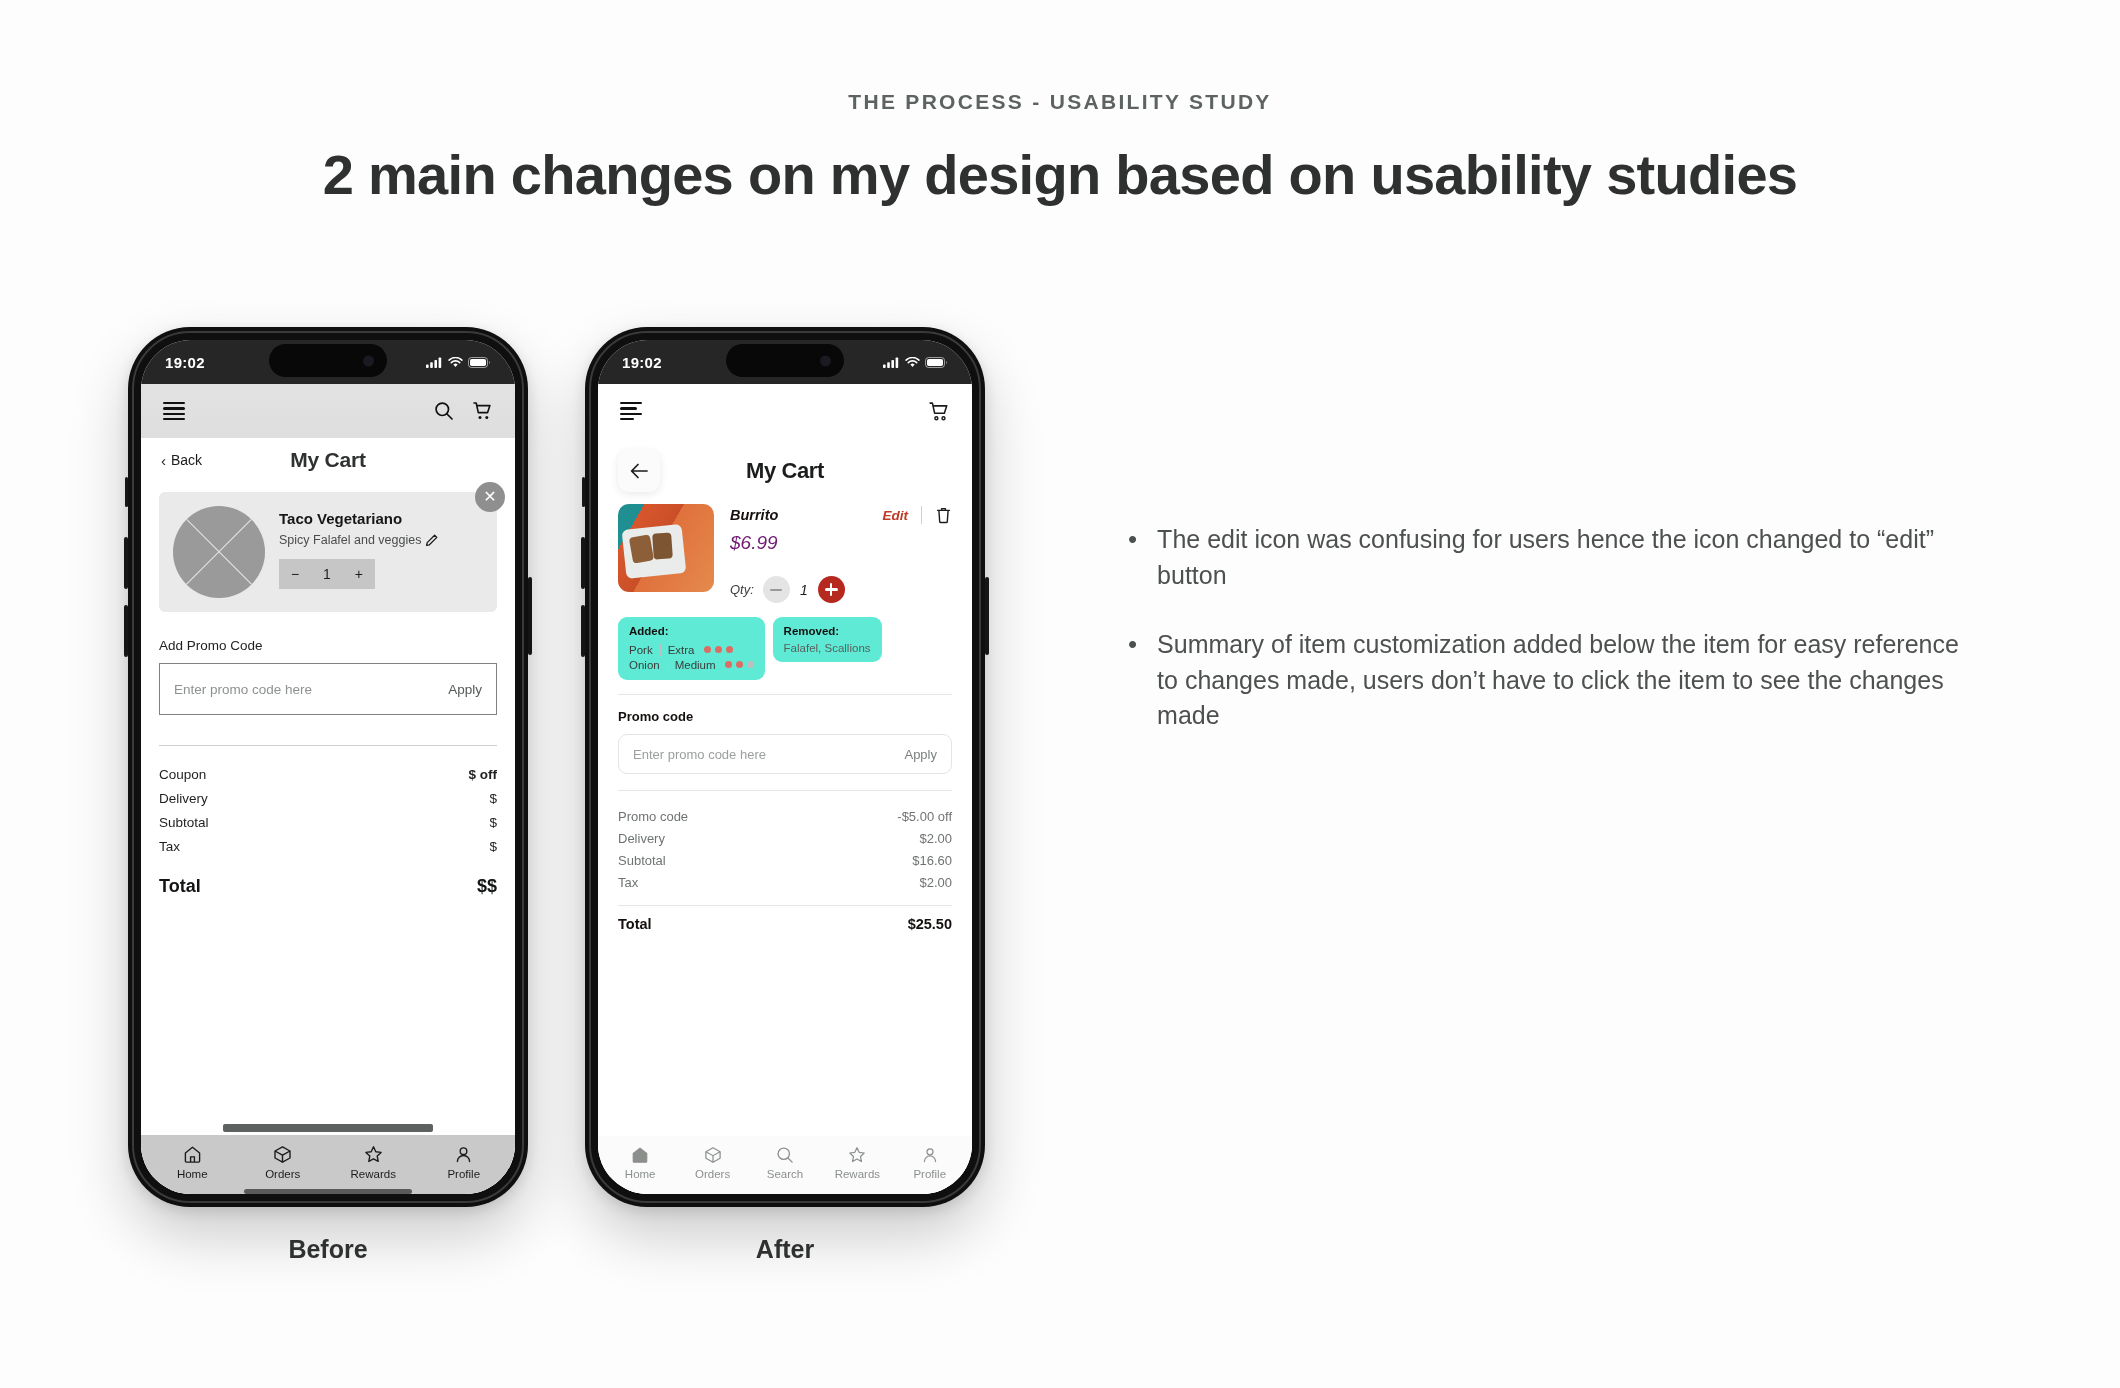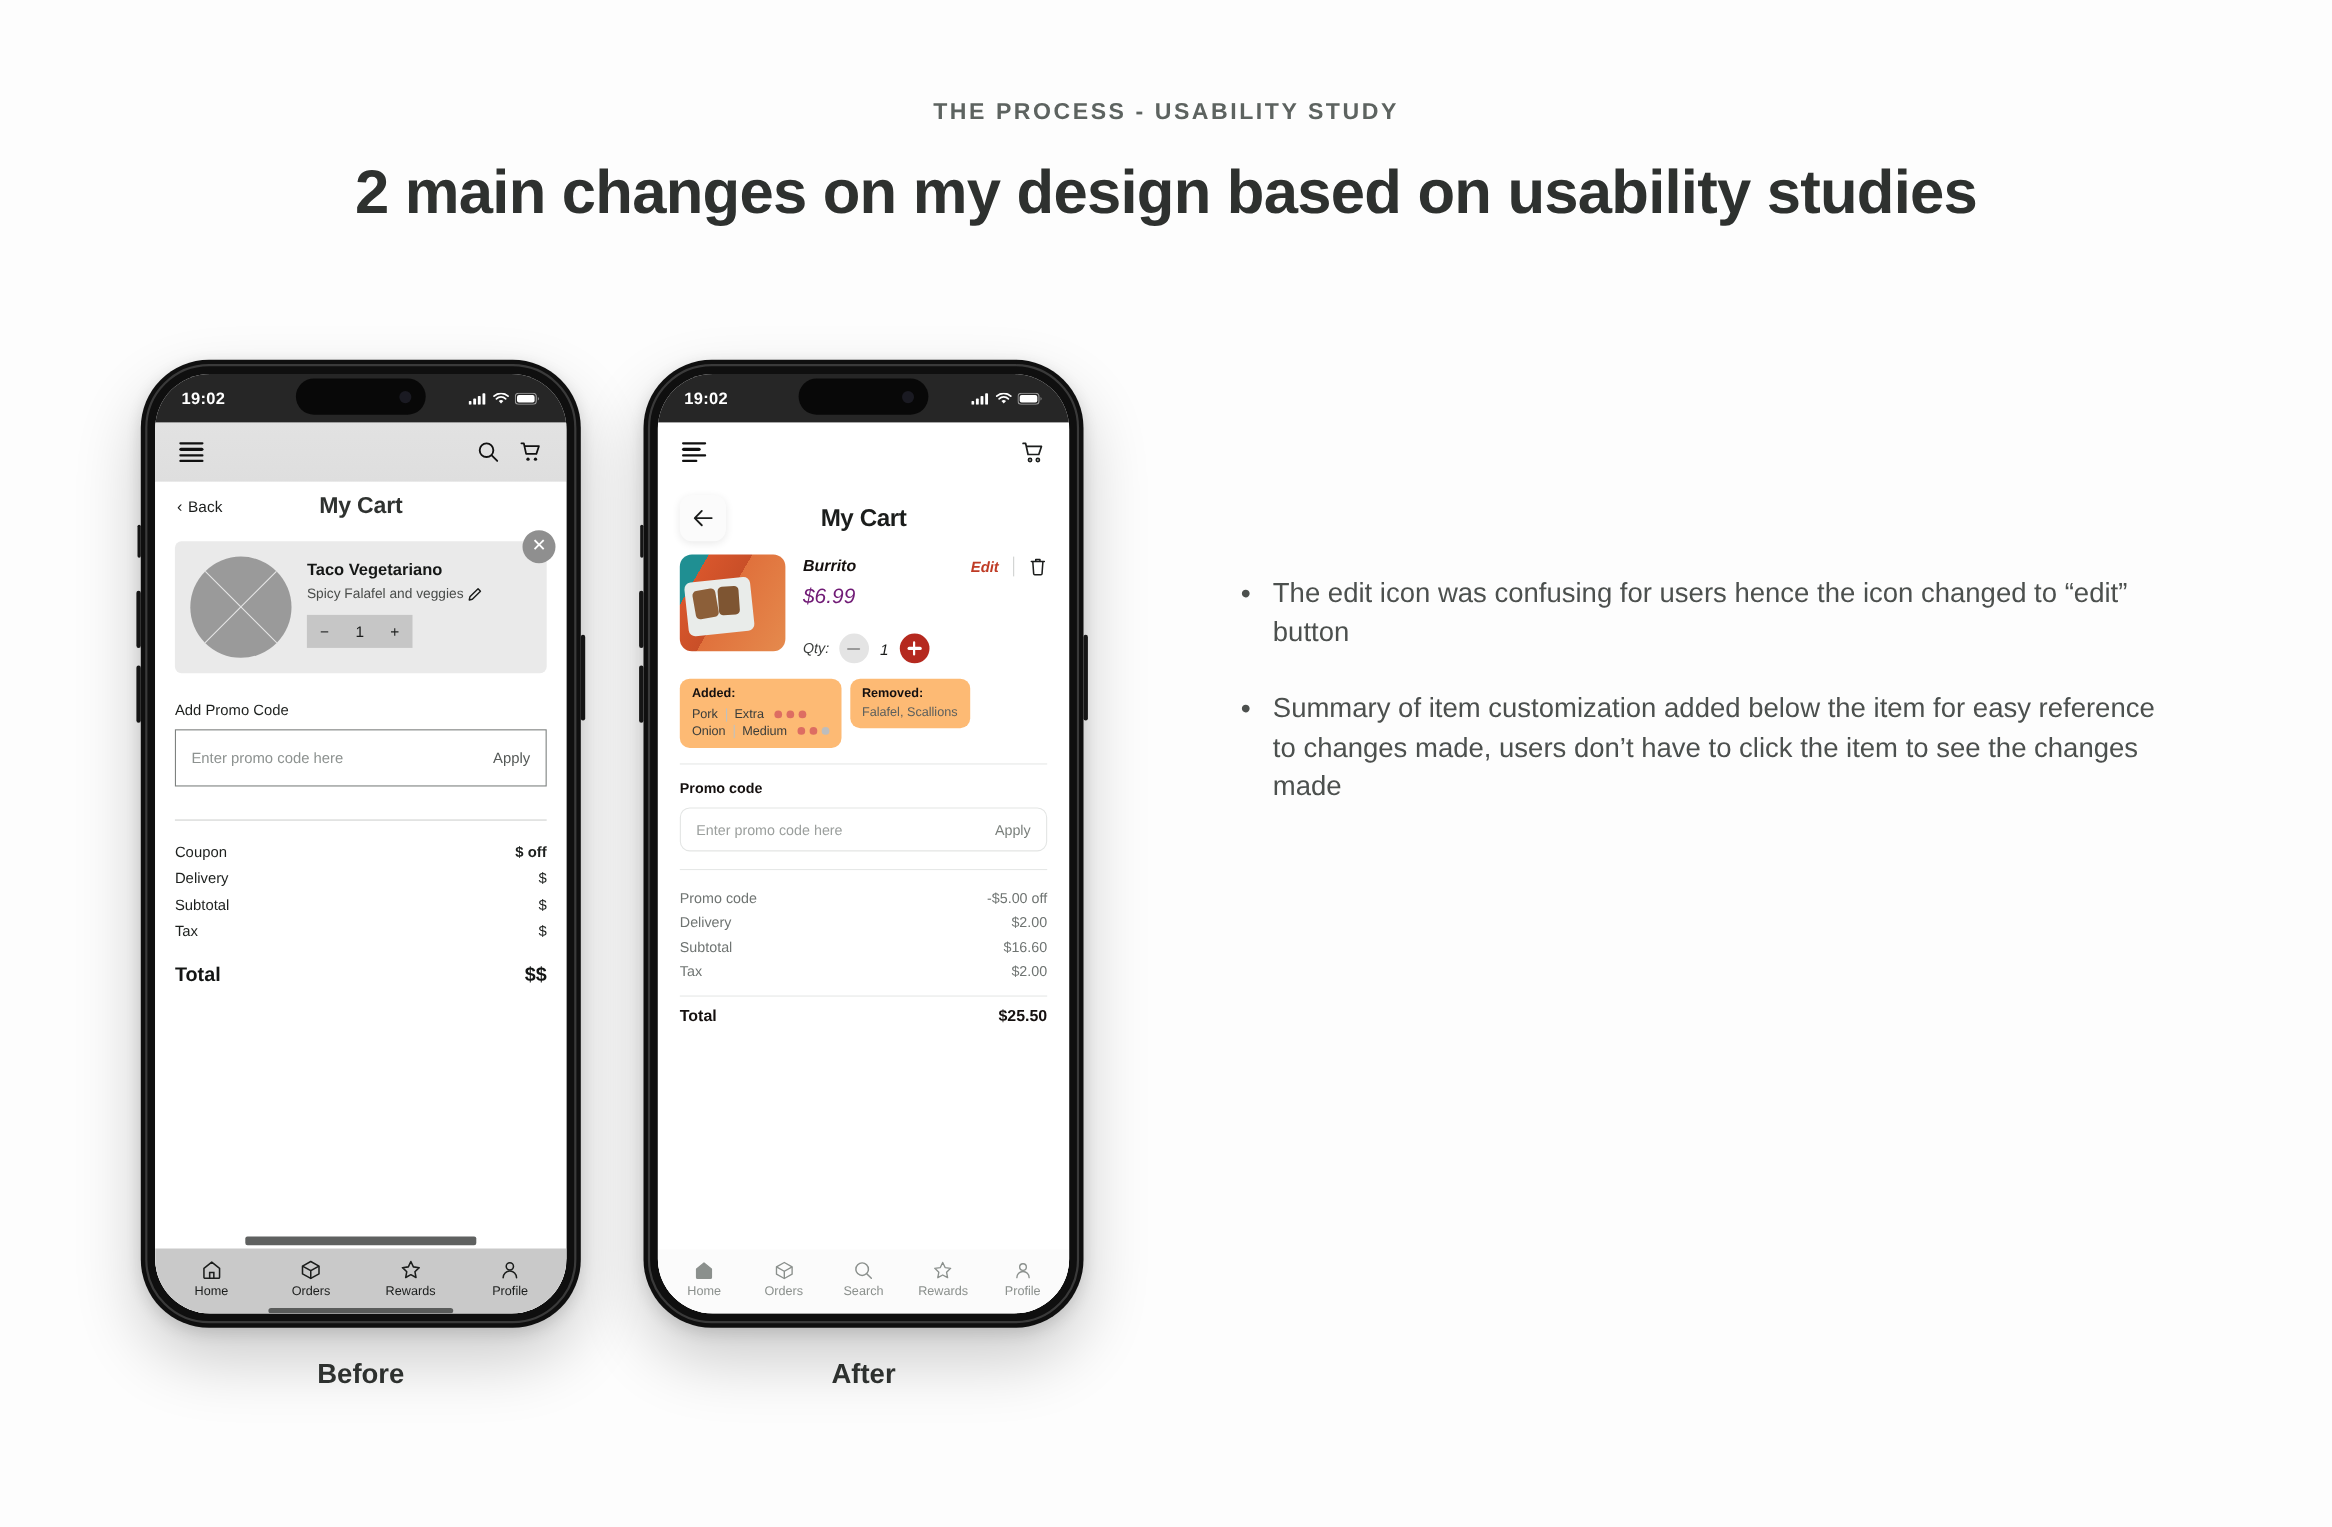--- a/index.html
+++ b/index.html
@@ -216,21 +216,21 @@
   .a-qtynum{ font-size:14px; color:#1b1d1c; min-width:10px; text-align:center; }
   .a-plus{
     width:27px; height:27px; border-radius:50%;
     display:flex; align-items:center; justify-content:center; position:relative;
   }
   .a-plus i{ position:absolute; background:#fff; border-radius:2px; }
   .a-plus i:nth-child(1){ width:13px; height:2.2px; }
   .a-plus i:nth-child(2){ width:2.2px; height:13px; }
 
   .a-tags{ display:flex; gap:8px; padding: 14px 20px 0 20px; align-items:flex-start; }
-  .a-tag{ background:#fdba74; border-radius:9px; padding:8px 11px; }
+  .a-tag{ background:#5eead4; border-radius:9px; padding:8px 11px; }
   .a-tag .hd{ font-size:11.5px; font-weight:700; color:#15100f; margin-bottom:5px; }
   .a-tagline{ display:flex; align-items:center; gap:7px; font-size:11.5px; color:#3a3d3b; padding:1.5px 0; }
   .a-tagline .vbar{ width:1px; height:12px; background:#bfc1c0; }
   .a-dots{ display:flex; gap:4px; margin-left:2px; }
   .a-dots .d{ width:7px; height:7px; border-radius:50%; }
   .a-tag .body{ font-size:11.5px; color:#5b5f5d; }
 
   .a-divider{ margin: 14px 20px 0 20px; height:1px; background:#e6e8e7; }
 
   .a-promo-label{ margin: 14px 20px 0 20px; font-size:13px; font-weight:700; color:#15100f; }

